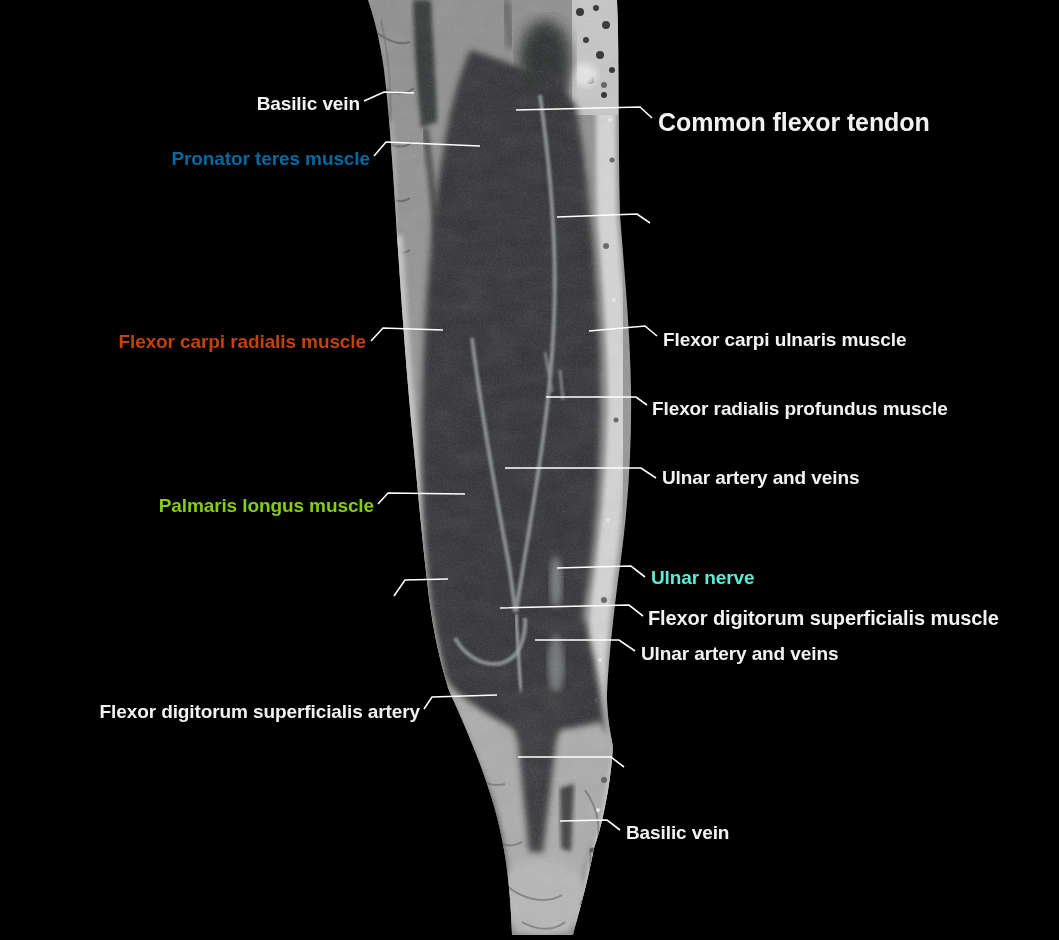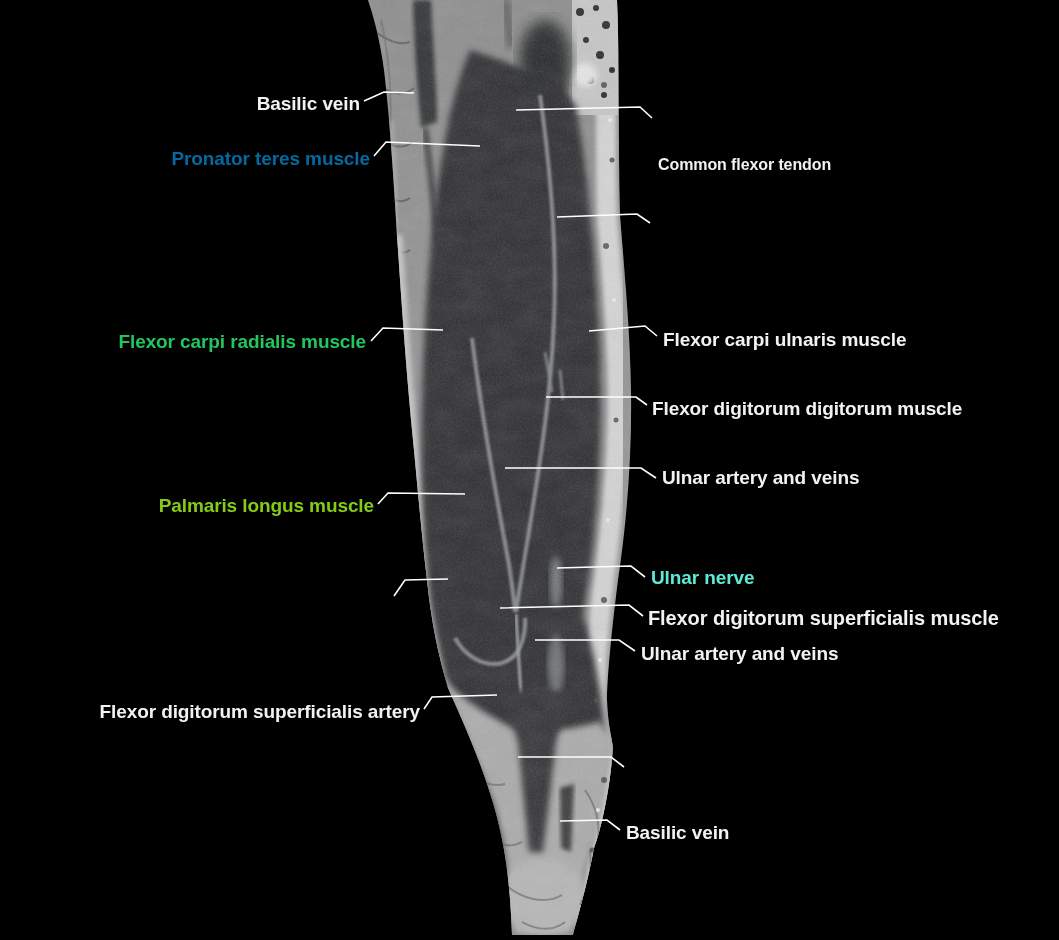--- a/index.html
+++ b/index.html
@@ -196,25 +196,25 @@
       <polyline points="645,577 631,566 557,568" fill="none" stroke="#ffffff" stroke-width="1.6"></polyline>
       <polyline points="643,616 629,605 500,608" fill="none" stroke="#ffffff" stroke-width="1.6"></polyline>
       <polyline points="635,651 619,640 535,640" fill="none" stroke="#ffffff" stroke-width="1.6"></polyline>
       <polyline points="624,767 611,757 518,757" fill="none" stroke="#ffffff" stroke-width="1.6"></polyline>
       <polyline points="620,830 607,820 560,821" fill="none" stroke="#ffffff" stroke-width="1.6"></polyline>
     </svg>
 
   <div id="label-layer">
       <div class="anno left" style="right: 699px; top: 92px; font-size: 19px; color: rgb(242, 242, 242);">Basilic vein</div>
       <div class="anno left" style="right: 689px; top: 147px; font-size: 19px; color: #0369a1;">Pronator teres muscle</div>
-      <div class="anno left" style="right: 693px; top: 330px; font-size: 19px; color: #22c55e;">Flexor carpi radialis muscle</div>
+      <div class="anno left" style="right: 693px; top: 330px; font-size: 19px; color: #c2410c;">Flexor carpi radialis muscle</div>
       <div class="anno left" style="right: 685px; top: 494px; font-size: 19px; color: #84cc16;">Palmaris longus muscle</div>
       <div class="anno left" style="right: 639px; top: 700px; font-size: 19px; color: rgb(242, 242, 242);">Flexor digitorum superficialis artery</div>
-      <div class="anno right" style="left: 658px; top: 110px; font-size: 16px; color: rgb(242, 242, 242); margin-top: 43px;">Common flexor tendon</div>
+      <div class="anno right" style="left: 658px; top: 110px; font-size: 25px; color: rgb(242, 242, 242);">Common flexor tendon</div>
       <div class="anno right" style="left: 663px; top: 328px; font-size: 19px; color: rgb(242, 242, 242);">Flexor carpi ulnaris muscle</div>
-      <div class="anno right" style="left: 652px; top: 397px; font-size: 19px; color: rgb(242, 242, 242);">Flexor digitorum digitorum muscle</div>
+      <div class="anno right" style="left: 652px; top: 397px; font-size: 19px; color: rgb(242, 242, 242);">Flexor radialis profundus muscle</div>
       <div class="anno right" style="left: 662px; top: 466px; font-size: 19px; color: rgb(242, 242, 242);">Ulnar artery and veins</div>
       <div class="anno right" style="left: 651px; top: 566px; font-size: 19px; color: #5eead4;">Ulnar nerve</div>
       <div class="anno right" style="left: 648px; top: 606px; font-size: 20px; color: rgb(242, 242, 242);">Flexor digitorum superficialis muscle</div>
       <div class="anno right" style="left: 641px; top: 642px; font-size: 19px; color: rgb(242, 242, 242);">Ulnar artery and veins</div>
       <div class="anno right" style="left: 626px; top: 821px; font-size: 19px; color: rgb(242, 242, 242);">Basilic vein</div>
     </div>
 </div>
 
 </body></html>

